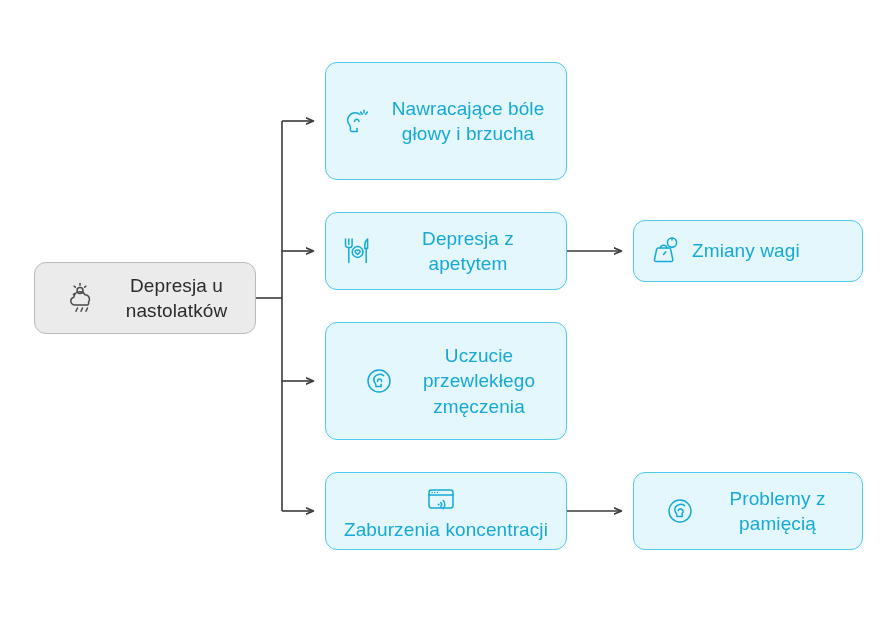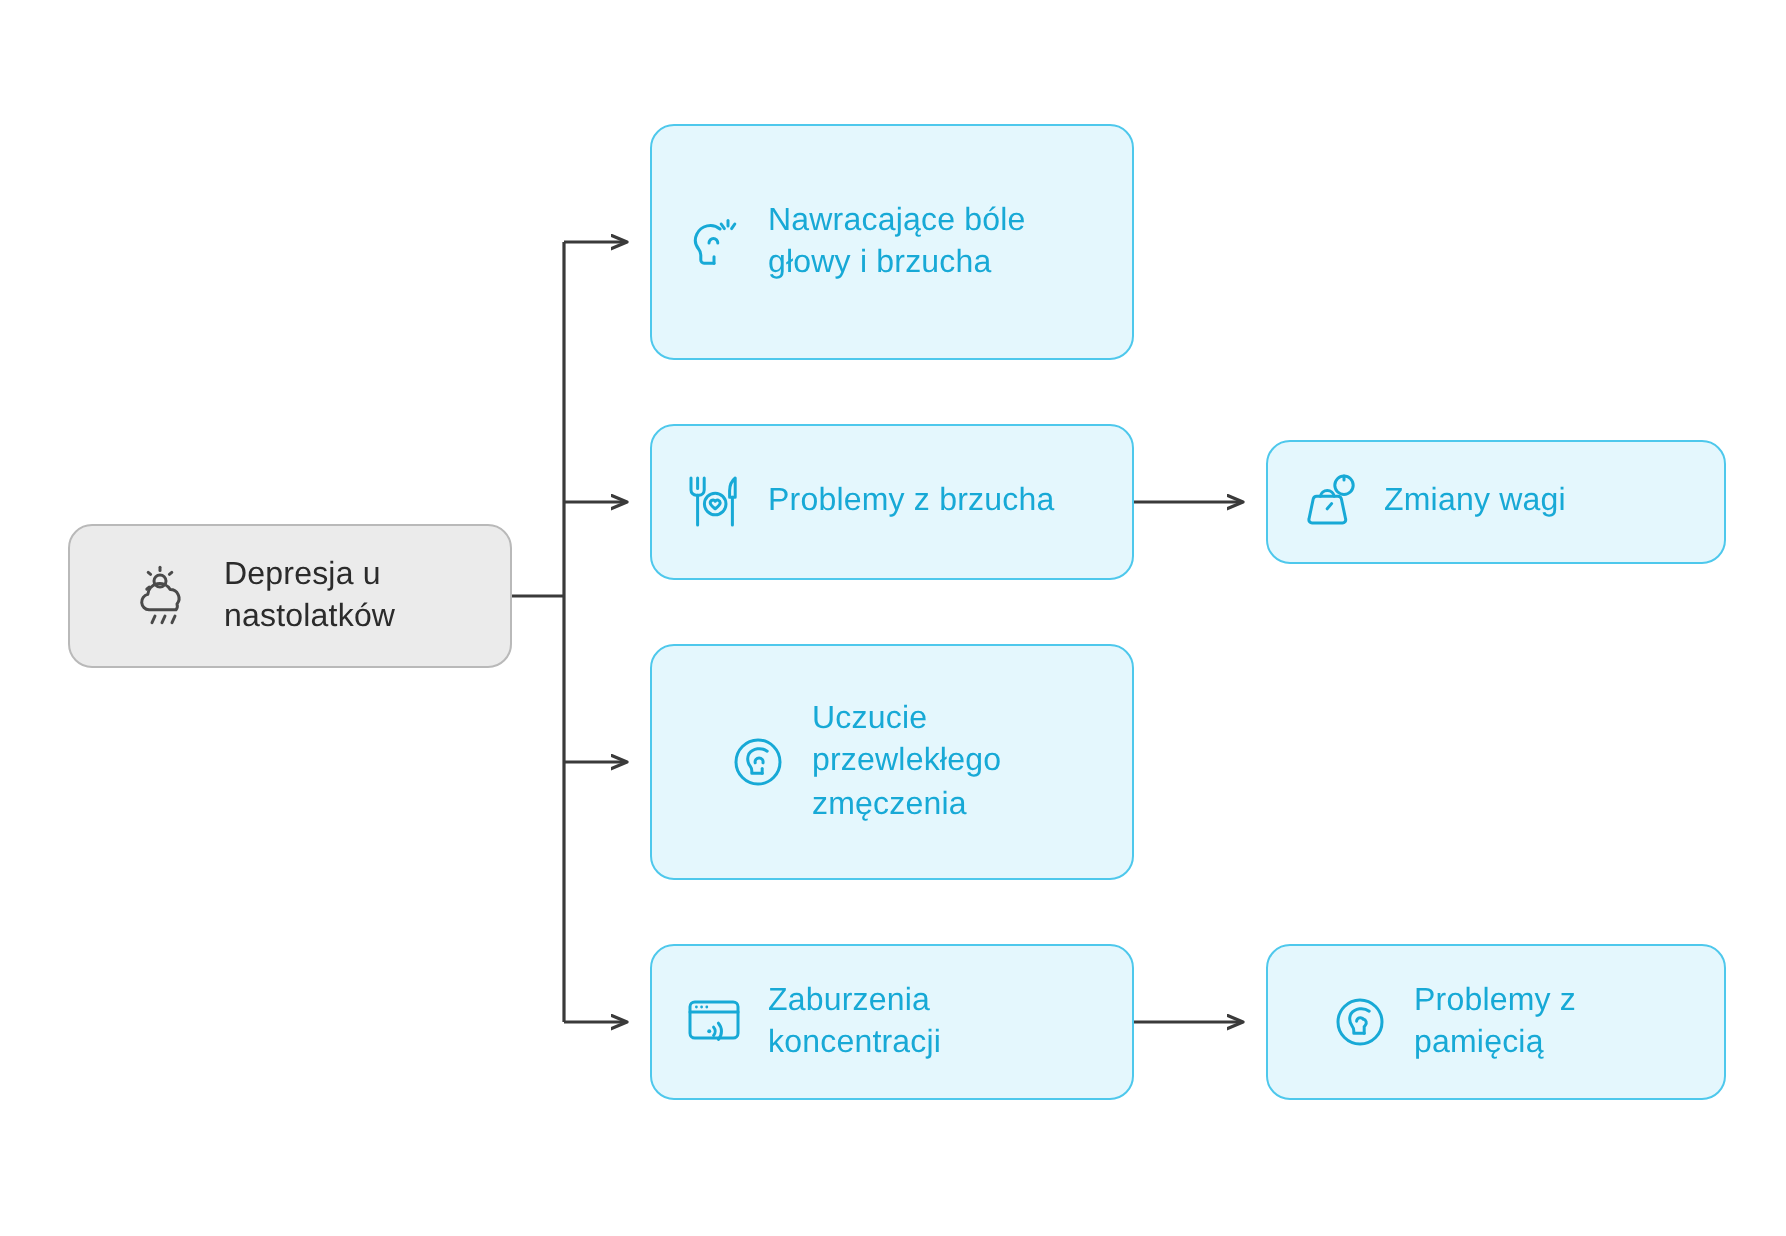--- a/index.html
+++ b/index.html
@@ -38,23 +38,24 @@
   .node .icon {
     flex: 0 0 auto;
     width: 34px;
     height: 34px;
     margin-right: 10px;
     display: flex;
     align-items: center;
     justify-content: center;
   }
   .node .label {
-    font-size: 16px;
+    font-size: 19px;
     line-height: 1.32;
     letter-spacing: 0.1px;
+    text-align: center;
   }
   
   .node.root {
     background: #ebebeb;
     border: 1.5px solid #b9b9b9;
     padding-left: 33px;
   }
   .node.root .label {
     color: #2b2b2b;
   }
@@ -133,21 +134,21 @@
       <svg width="32" height="32" viewBox="0 0 32 32" fill="none" stroke="#17a9d6" stroke-width="1.5" stroke-linecap="round" stroke-linejoin="round">
         <path d="M4.5 4 L4.5 10 a2.6 2.6 0 0 0 2.6 2.6 l1.4 0 a2.6 2.6 0 0 0 2.6 -2.6 L11.1 4"></path>
         <path d="M7.8 4 L7.8 9.2"></path>
         <path d="M7.8 12.6 L7.8 27.5"></path>
         <path d="M26.6 4 c-2 1.6 -2.8 3.8 -2.8 6.4 l0 3.2 l2.8 0 z"></path>
         <path d="M25.2 13.6 L25.2 27.5"></path>
         <circle cx="16.6" cy="17" r="5.4"></circle>
         <path d="M16.6 19.4 c-1.5 -1.2 -2.5 -1.9 -2.5 -3 a1.4 1.4 0 0 1 2.5 -0.8 a1.4 1.4 0 0 1 2.5 0.8 c0 1.1 -1 1.8 -2.5 3 z"></path>
       </svg>
     </span>
-    <span class="label">Problemy z brzucha</span>
+    <span class="label">Depresja z apetytem</span>
   </div>
 
   <div class="node blue" style="left:633px; top:220px; width:230px; height:62px;">
     <span class="icon">
       <svg width="32" height="32" viewBox="0 0 32 32" fill="none" stroke="#17a9d6" stroke-width="1.5" stroke-linecap="round" stroke-linejoin="round">
         <path d="M5.5 24.5 L7.6 14.5 a1.8 1.8 0 0 1 1.8 -1.4 l10.5 0 a1.8 1.8 0 0 1 1.8 1.4 l2.1 10 a1.6 1.6 0 0 1 -1.6 2 L7.1 26.5 a1.6 1.6 0 0 1 -1.6 -2 z"></path>
         <path d="M11.2 13.1 a3.5 3.5 0 0 1 6.9 0"></path>
         <path d="M14.6 19.4 L16.8 16.8"></path>
         <circle cx="23" cy="7.6" r="4.6"></circle>
         <path d="M23 3 L23 5"></path>
@@ -161,21 +162,21 @@
       <svg width="32" height="32" viewBox="0 0 32 32" fill="none" stroke="#17a9d6" stroke-width="1.5" stroke-linecap="round" stroke-linejoin="round">
         <circle cx="16" cy="16" r="11"></circle>
         <path d="M20.6 10.6 a6.6 6.6 0 0 0 -9.2 1.4 a6.2 6.2 0 0 0 0.7 6.1 c0.6 0.8 0.8 1.4 0.8 2.3 l0 1.2 l5.2 0"></path>
         <path d="M14.6 16.4 a2 2 0 1 1 3.9 0"></path>
         <path d="M18.1 21.6 L18.1 19.2"></path>
       </svg>
     </span>
     <span class="label">Uczucie przewlekłego zmęczenia</span>
   </div>
 
-  <div class="node blue" style="left:325px; top:472px; width:242px; height:78px;">
+  <div class="node blue" style="left:325px; top:472px; width:242px; height:78px;flex-direction:column;">
     <span class="icon">
       <svg width="32" height="32" viewBox="0 0 32 32" fill="none" stroke="#17a9d6" stroke-width="1.5" stroke-linecap="round" stroke-linejoin="round">
         <rect x="4" y="6" width="24" height="18" rx="2.4"></rect>
         <path d="M4 11 L28 11"></path>
         <circle cx="7.2" cy="8.5" r="0.7" fill="#17a9d6" stroke="none"></circle>
         <circle cx="9.8" cy="8.5" r="0.7" fill="#17a9d6" stroke="none"></circle>
         <circle cx="12.4" cy="8.5" r="0.7" fill="#17a9d6" stroke="none"></circle>
         <circle cx="13.6" cy="20.6" r="1" fill="#17a9d6" stroke="none"></circle>
         <path d="M15.8 18.6 a3.1 3.1 0 0 1 0 4.1"></path>
         <path d="M18.2 16.6 a6.1 6.1 0 0 1 0 8.1"></path>

